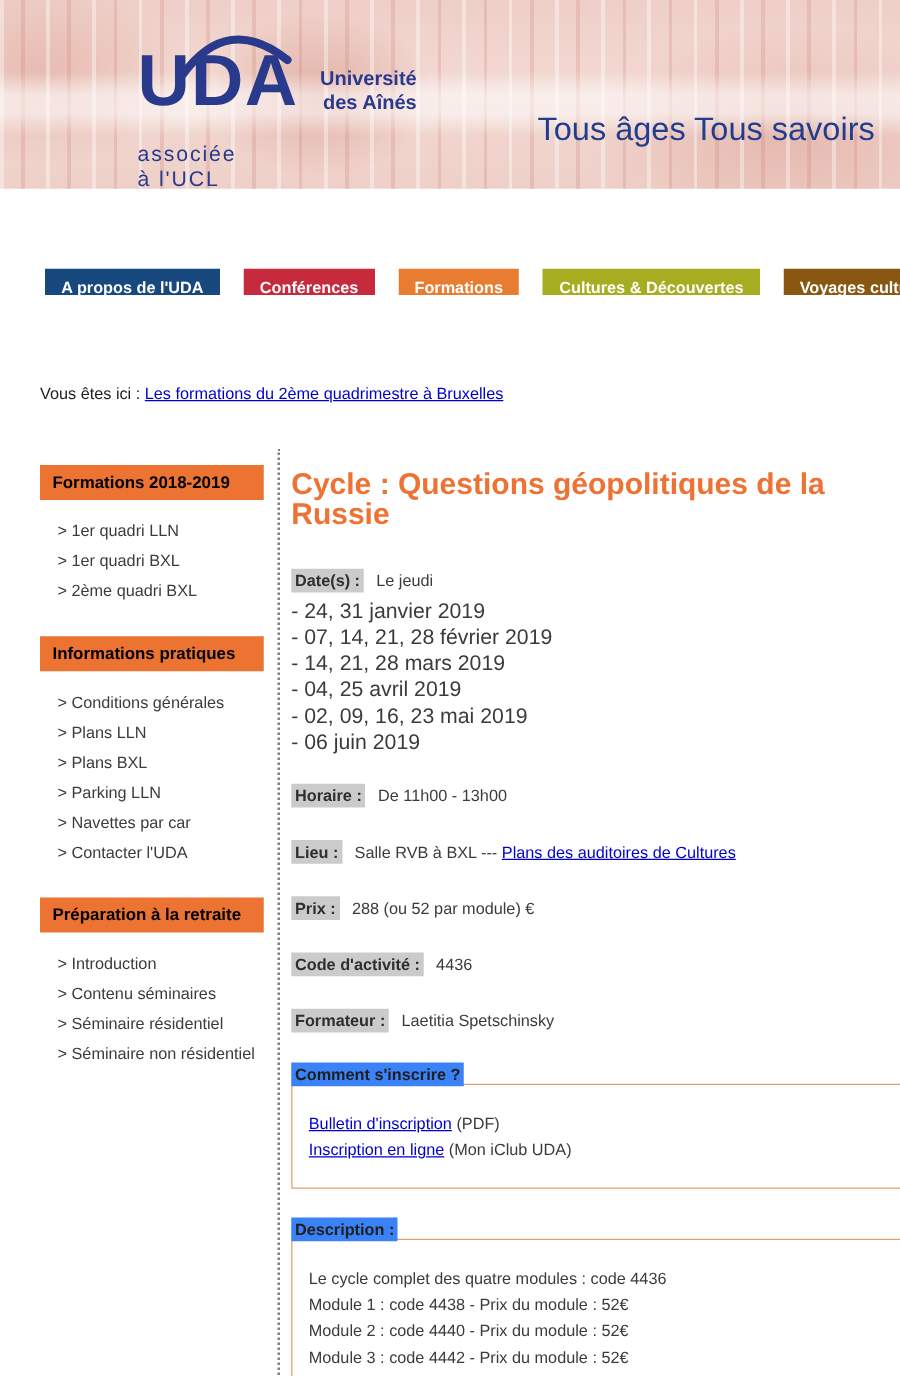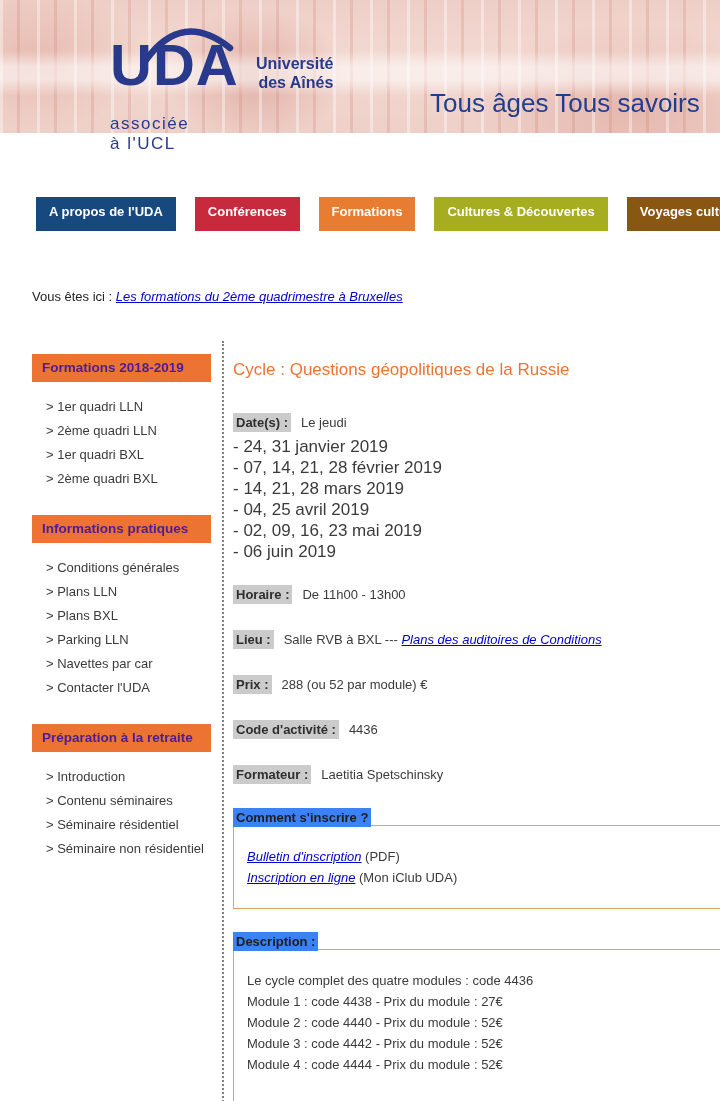--- a/index.html
+++ b/index.html
@@ -2,65 +2,65 @@
 <html><head>
 <meta charset="utf-8">
 <style>
   * { margin: 0; padding: 0; box-sizing: border-box; }
   html, body { background: #ffffff; }
   body { font-family: "Liberation Sans", sans-serif; }
   .page { position: relative; width: 720px; height: 1101px; overflow: hidden; background: #fff; }
 
   
   .header {
-    position: relative; height: 133px;
+    position: relative; height: 151px;
     background:
       linear-gradient(180deg, rgba(255,255,255,0) 0 38%, rgba(255,255,255,.55) 50% 60%, rgba(255,255,255,0) 72%),
       repeating-linear-gradient(90deg, rgba(255,255,255,.38) 0 3px, rgba(255,255,255,0) 3px 17px, rgba(196,110,96,.20) 17px 20px, rgba(255,255,255,0) 20px 37px),
       radial-gradient(130px 95px at 255px 75px, rgba(190,90,74,.32), rgba(190,90,74,0) 70%),
       radial-gradient(160px 100px at 35px 60px, rgba(205,120,104,.30), rgba(205,120,104,0) 70%),
       radial-gradient(230px 120px at 630px 105px, rgba(200,110,96,.28), rgba(200,110,96,0) 70%),
       linear-gradient(180deg, #eecfc7, #f3d9d2 45%, #eed0c8 100%);
   }
   .logo { position: absolute; left: 88px; top: 14px; color: #293a8c; }
   .logo-arc { position: absolute; left: 52px; top: 4px; }
   .logo-main { position: absolute; left: 22px; top: 22px; font-size: 58px; font-weight: bold; letter-spacing: 1px; line-height: 1; }
   .logo-sub { position: absolute; left: 168px; top: 40px; font-size: 16px; line-height: 19px; font-weight: bold; text-align: right; }
   .logo-assoc { position: absolute; left: 22px; top: 100px; font-size: 17px; letter-spacing: 1.5px; }
   .tagline { position: absolute; left: 430px; top: 88px; font-size: 26px; color: #203e8e; }
 
   
   .nav { margin: 64px 0 0 36px; height: 29px; white-space: nowrap; }
   .nav-btn {
-    display: inline-block; height: 34px; line-height: 29px; padding: 0 13px;
+    display: inline-block; height: 21px; line-height: 29px; padding: 0 13px;
     margin-right: 19px; color: #ffffff; font-size: 13px; font-weight: bold;
     text-decoration: none; cursor: pointer;
   }
 
   
   .breadcrumb { margin: 63px 0 0 32px; font-size: 13px; color: #222222; }
-  a.link { color: #0000cc; text-decoration: underline; cursor: pointer; font-style: italic; }
+  a.link { color: #0000cc; text-decoration: underline; cursor: pointer; }
 
   
   .content { display: flex; margin-top: 37px; padding-left: 32px; align-items: stretch; }
   .sidebar { width: 179px; flex: none; }
   .divider { flex: none; margin-left: 11px; border-left: 2px dotted #808080; }
   .main { flex: 1 1 auto; min-width: 0; padding-left: 9px; }
 
   
   .sb-header {
     height: 28px; line-height: 28px; padding-left: 10px; margin-top: 13px; margin-bottom: 13px;
-    background: #ec7331; color: #4c1d95; font-size: 13.5px; font-weight: bold;
+    background: #ec7331; color: #000000; font-size: 13.5px; font-weight: bold;
   }
   .sb-header:first-child { margin-top: 13px; }
   .sb-item { padding-left: 14px; line-height: 24px; font-size: 13px; color: #3b3b3b; cursor: pointer; }
   .sb-gap { height: 11px; }
 
   
-  .title { margin-top: 17px; font-size: 17px; line-height: 24px; font-weight: normal; color: #ee7233; }
+  .title { margin-top: 17px; font-size: 24px; line-height: 24px; font-weight: bold; color: #ee7233; }
   .row { font-size: 13px; line-height: 17px; color: #3b3b3b; }
   .row-dates { margin-top: 32px; }
   .row-gap24 { margin-top: 24px; }
   .row-gap28 { margin-top: 28px; }
   .hl-gray { background: #cbcbcb; color: #2e2e2e; font-weight: bold; padding: 2px 3px; }
   .hl-peach { background: #3b82f6; color: #1e1e1e; font-weight: bold; padding: 1px 3px; position: relative; z-index: 2; display: inline-block; }
   .val { margin-left: 10px; }
   .date-lines { margin-top: 5px; }
   .date-line { font-size: 17px; line-height: 21px; color: #3b3b3b; }
   .sec-label { margin-top: 25px; font-size: 13px; line-height: 17px; }
@@ -97,21 +97,20 @@
     <a class="nav-btn" style="background-color: rgb(23, 73, 127);">A propos de l'UDA</a><a class="nav-btn" style="background-color: rgb(198, 42, 60);">Conférences</a><a class="nav-btn" style="background-color: rgb(232, 124, 48);">Formations</a><a class="nav-btn" style="background-color: rgb(166, 173, 32);">Cultures &amp; Découvertes</a><a class="nav-btn" style="background-color: rgb(138, 87, 19);">Voyages culturels</a>
   </nav>
 
   <div class="breadcrumb"><span>Vous êtes ici : </span><a class="link">Les formations du 2ème quadrimestre à Bruxelles</a></div>
 
   <div class="content">
 
     <aside class="sidebar">
       <div class="sb-header">Formations 2018-2019</div>
       <div class="sb-item">&gt; 1er quadri LLN</div>
-      <div class="sb-item">&gt; 2ème quadri LLN</div>
       <div class="sb-item">&gt; 1er quadri BXL</div>
       <div class="sb-item">&gt; 2ème quadri BXL</div>
       <div class="sb-gap"></div>
       <div class="sb-header">Informations pratiques</div>
       <div class="sb-item">&gt; Conditions générales</div>
       <div class="sb-item">&gt; Plans LLN</div>
       <div class="sb-item">&gt; Plans BXL</div>
       <div class="sb-item">&gt; Parking LLN</div>
       <div class="sb-item">&gt; Navettes par car</div>
       <div class="sb-item">&gt; Contacter l'UDA</div>
@@ -138,21 +137,21 @@
         <div class="date-line">- 04, 25 avril 2019</div>
         <div class="date-line">- 02, 09, 16, 23 mai 2019</div>
         <div class="date-line">- 06 juin 2019</div>
       </div>
 
       <div class="row row-gap24">
         <span class="hl-gray">Horaire :</span><span class="val">De 11h00 - 13h00</span>
       </div>
 
       <div class="row row-gap28">
-        <span class="hl-gray">Lieu :</span><span class="val">Salle RVB à BXL --- </span><a class="link">Plans des auditoires de Conditions</a>
+        <span class="hl-gray">Lieu :</span><span class="val">Salle RVB à BXL --- </span><a class="link">Plans des auditoires de Cultures</a>
       </div>
 
       <div class="row row-gap28">
         <span class="hl-gray">Prix :</span><span class="val">288 (ou 52 par module) €</span>
       </div>
 
       <div class="row row-gap28">
         <span class="hl-gray">Code d'activité :</span><span class="val">4436</span>
       </div>
 
@@ -166,20 +165,20 @@
       <div class="box">
         <div class="box-line"><a class="link">Bulletin d'inscription</a><span> (PDF)</span></div>
         <div class="box-line"><a class="link">Inscription en ligne</a><span> (Mon iClub UDA)</span></div>
       </div>
 
       <div class="sec-label sec-label-desc">
         <span class="hl-peach">Description :</span>
       </div>
       <div class="box box-desc">
         <div class="box-line">Le cycle complet des quatre modules : code 4436</div>
-        <div class="box-line"><span class="mod-name">Module 1</span><span> : code 4438 - Prix du module : 27€</span></div>
+        <div class="box-line"><span class="mod-name">Module 1</span><span> : code 4438 - Prix du module : 52€</span></div>
         <div class="box-line"><span class="mod-name">Module 2</span><span> : code 4440 - Prix du module : 52€</span></div>
         <div class="box-line"><span class="mod-name">Module 3</span><span> : code 4442 - Prix du module : 52€</span></div>
         <div class="box-line"><span class="mod-name">Module 4</span><span> : code 4444 - Prix du module : 52€</span></div>
       </div>
     </main>
   </div>
 </div>
 
 </body></html>

